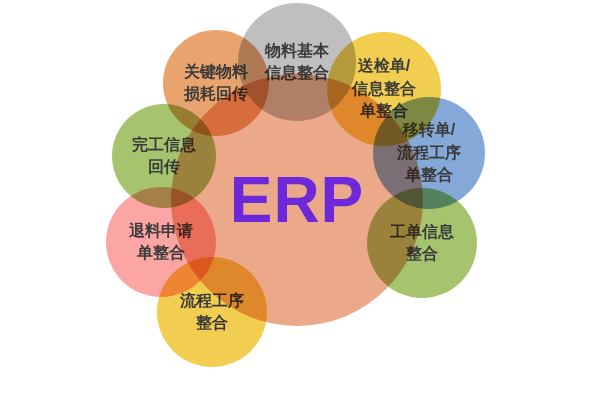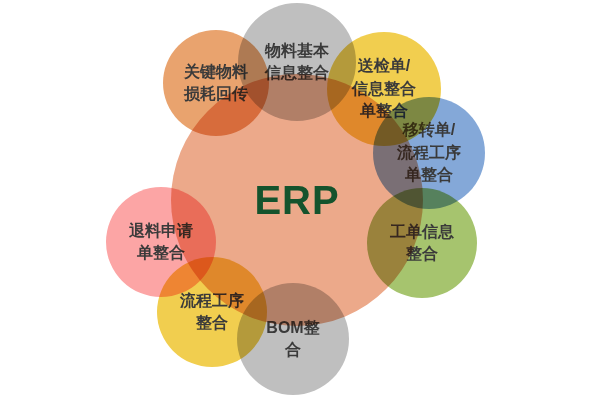--- a/index.html
+++ b/index.html
@@ -26,23 +26,23 @@
   }
   .node-label {
     white-space: pre-line;
     font-weight: bold;
     font-size: 16px;
     line-height: 1.4;
     color: #3a3a3a;
   }
   .erp-label {
     font-weight: bold;
-    font-size: 40px;
+    font-size: 64px;
     letter-spacing: 1px;
-    color: #14532d;
+    color: #6d28d9;
   }
   
   .center { left: 171px; top: 74px;  width: 252px; height: 252px; }
   .n0 { left: 238px; top: 3px;   width: 118px; height: 118px; }
   .n1 { left: 327px; top: 32px;  width: 114px; height: 114px; }
   .n2 { left: 373px; top: 97px;  width: 112px; height: 112px; }
   .n3 { left: 367px; top: 188px; width: 110px; height: 110px; }
   .n4 { left: 333px; top: 253px; width: 112px; height: 112px; }
   .n5 { left: 237px; top: 283px; width: 112px; height: 112px; }
   .n6 { left: 157px; top: 257px; width: 110px; height: 110px; }
@@ -75,34 +75,34 @@
 流程工序
 单整合</span>
   </div>
 
   <div class="circle n3" style="background-color: rgb(166, 196, 110);">
     <span class="node-label">工单信息
 整合</span>
   </div>
 
 
-  <div class="circle n5" style="background-color: rgb(191, 191, 191);">
-    <span class="node-label">BOM整
-合</span>
-  </div>
 
   <div class="circle n6" style="background-color: rgb(241, 206, 79);">
     <span class="node-label">流程工序
 整合</span>
   </div>
 
   <div class="circle n7" style="background-color: #fca5a5;">
     <span class="node-label">退料申请
 单整合</span>
   </div>
 
+  <div class="circle n8" style="background-color: rgb(166, 196, 110);">
+    <span class="node-label">完工信息
+回传</span>
+  </div>
 
   <div class="circle n9" style="background-color: rgb(233, 163, 110);">
     <span class="node-label">关键物料
 损耗回传</span>
   </div>
 
 </div>
 
 </body></html>

